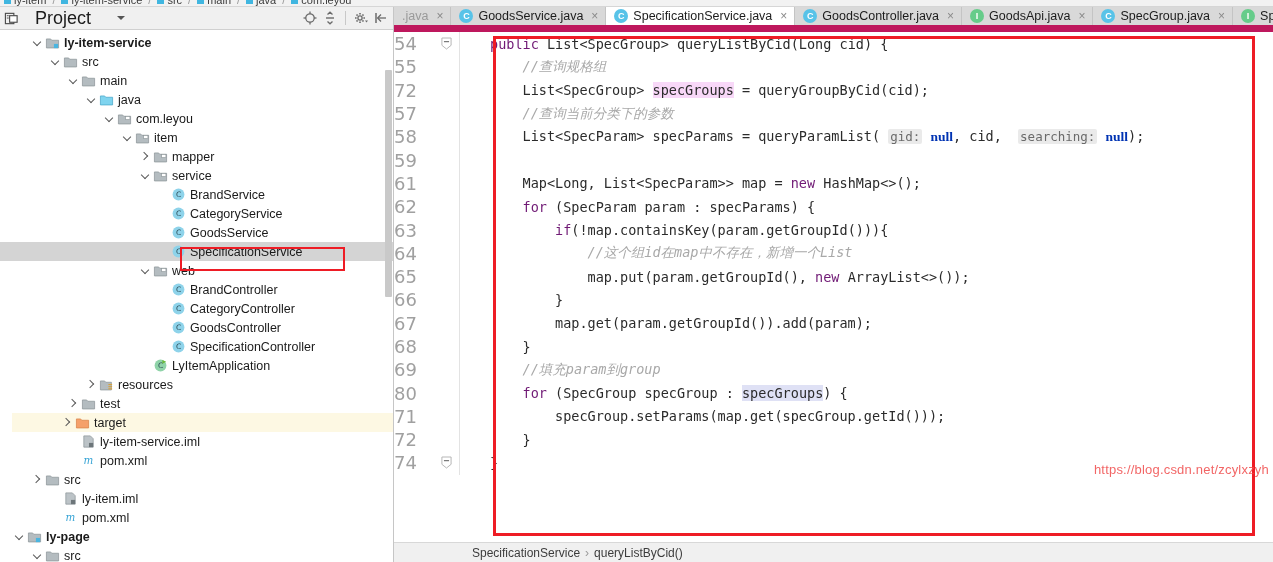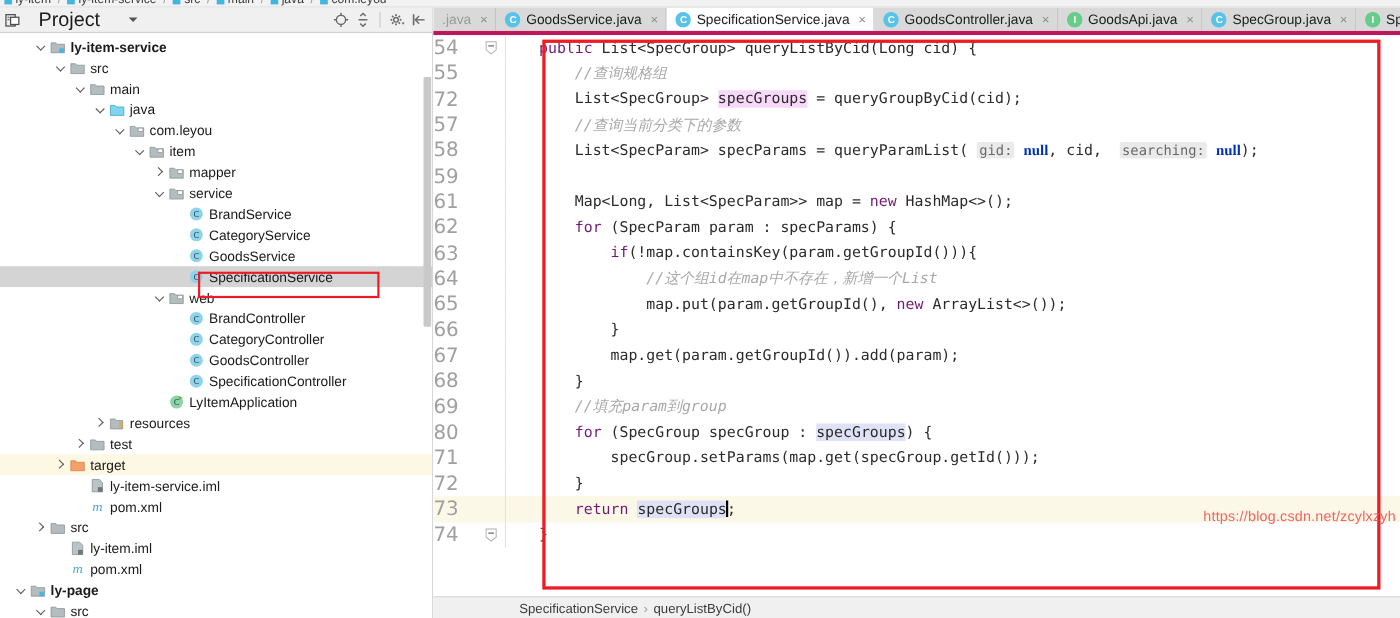--- a/index.html
+++ b/index.html
@@ -47,21 +47,21 @@
 
   .tree {
     position: absolute; left: 0; top: 23px; right: 0; bottom: 0;
     overflow: hidden; padding-top: 3px; font-size: 12.5px;
   }
   .row {
     height: 19px; display: flex; align-items: center;
     white-space: nowrap; position: relative;
   }
   .row.sel { background: #d4d4d4; }
-  .row.hl  { background: #fdf8e3; }
+  .row.hl  { background: #fdf8e3; margin-left: 12px; }
   .arrow {
     width: 11px; height: 11px; flex: none; margin-right: 2px;
     position: relative;
   }
   .arrow.down::before, .arrow.right::before {
     content: ""; position: absolute; left: 2px; top: 2px;
     width: 5px; height: 5px; border-right: 1.6px solid #5a5a5a;
     border-bottom: 1.6px solid #5a5a5a;
   }
   .arrow.down::before { transform: rotate(45deg); }
@@ -79,21 +79,21 @@
     background: #c9c9c9; border-radius: 1px;
   }
 
   
   .editor-area {
     position: absolute; left: 394px; top: 7px; width: 879px; height: 555px;
     background: #ffffff;
   }
   .tabbar {
     position: absolute; left: 0; top: 0; right: 0; height: 25px;
-    background: #e9e9e9; border-bottom: 4px solid #be185d;
+    background: #e9e9e9; border-bottom: 7px solid #be185d;
     display: flex; align-items: stretch; overflow: hidden;
   }
   .tab {
     display: flex; align-items: center; gap: 5px; padding: 0 7px 0 8px;
     background: #d9d9d9; border-right: 1px solid #c4c4c4;
     font-size: 12.5px; color: #1c1c1c; white-space: nowrap; flex: none;
   }
   .tab.active { background: #ffffff; }
   .tab-ico {
     width: 14px; height: 14px; border-radius: 50%;
@@ -563,21 +563,20 @@
           <div class="line"><div class="gut">63</div><div class="fold"></div><div class="code-txt">&nbsp;&nbsp;&nbsp;&nbsp;&nbsp;&nbsp;&nbsp;&nbsp;<span class="kw">if</span>(!map.containsKey(param.getGroupId())){</div></div>
           <div class="line"><div class="gut">64</div><div class="fold"></div><div class="code-txt">&nbsp;&nbsp;&nbsp;&nbsp;&nbsp;&nbsp;&nbsp;&nbsp;&nbsp;&nbsp;&nbsp;&nbsp;<span class="cmt">//这个组id在map中不存在，新增一个List</span></div></div>
           <div class="line"><div class="gut">65</div><div class="fold"></div><div class="code-txt">&nbsp;&nbsp;&nbsp;&nbsp;&nbsp;&nbsp;&nbsp;&nbsp;&nbsp;&nbsp;&nbsp;&nbsp;map.put(param.getGroupId(), <span class="kw">new</span> ArrayList&lt;&gt;());</div></div>
           <div class="line"><div class="gut">66</div><div class="fold"></div><div class="code-txt">&nbsp;&nbsp;&nbsp;&nbsp;&nbsp;&nbsp;&nbsp;&nbsp;}</div></div>
           <div class="line"><div class="gut">67</div><div class="fold"></div><div class="code-txt">&nbsp;&nbsp;&nbsp;&nbsp;&nbsp;&nbsp;&nbsp;&nbsp;map.get(param.getGroupId()).add(param);</div></div>
           <div class="line"><div class="gut">68</div><div class="fold"></div><div class="code-txt">&nbsp;&nbsp;&nbsp;&nbsp;}</div></div>
           <div class="line"><div class="gut">69</div><div class="fold"></div><div class="code-txt">&nbsp;&nbsp;&nbsp;&nbsp;<span class="cmt">//填充param到group</span></div></div>
           <div class="line"><div class="gut">80</div><div class="fold"></div><div class="code-txt">&nbsp;&nbsp;&nbsp;&nbsp;<span class="kw">for</span> (SpecGroup specGroup : <span class="hl-caret">specGroups</span>) {</div></div>
           <div class="line"><div class="gut">71</div><div class="fold"></div><div class="code-txt">&nbsp;&nbsp;&nbsp;&nbsp;&nbsp;&nbsp;&nbsp;&nbsp;specGroup.setParams(map.get(specGroup.getId()));</div></div>
           <div class="line"><div class="gut">72</div><div class="fold"></div><div class="code-txt">&nbsp;&nbsp;&nbsp;&nbsp;}</div></div>
-          <div class="line caret-row"><div class="gut">73</div><div class="fold"></div><div class="code-txt">&nbsp;&nbsp;&nbsp;&nbsp;<span class="kw">return</span> <span class="hl-caret">specGroups</span><span class="caret-bar"></span>;</div></div>
           <div class="line"><div class="gut">74</div><div class="fold"><svg class="fold-marker" viewBox="0 0 12 14">
                 <path d="M1 1 h10 v8 l-5 4 l-5 -4 z" fill="#fff" stroke="#b0b0b0" stroke-width="1"></path>
                 <line x1="3.2" y1="5" x2="8.8" y2="5" stroke="#6a6a6a" stroke-width="1.2"></line>
               </svg></div><div class="code-txt">}</div></div>
         </div>
       <div class="redbox-code"></div>
     </div>
 
     <div class="breadcrumb-bar">
       <span class="bc-item">SpecificationService</span>

